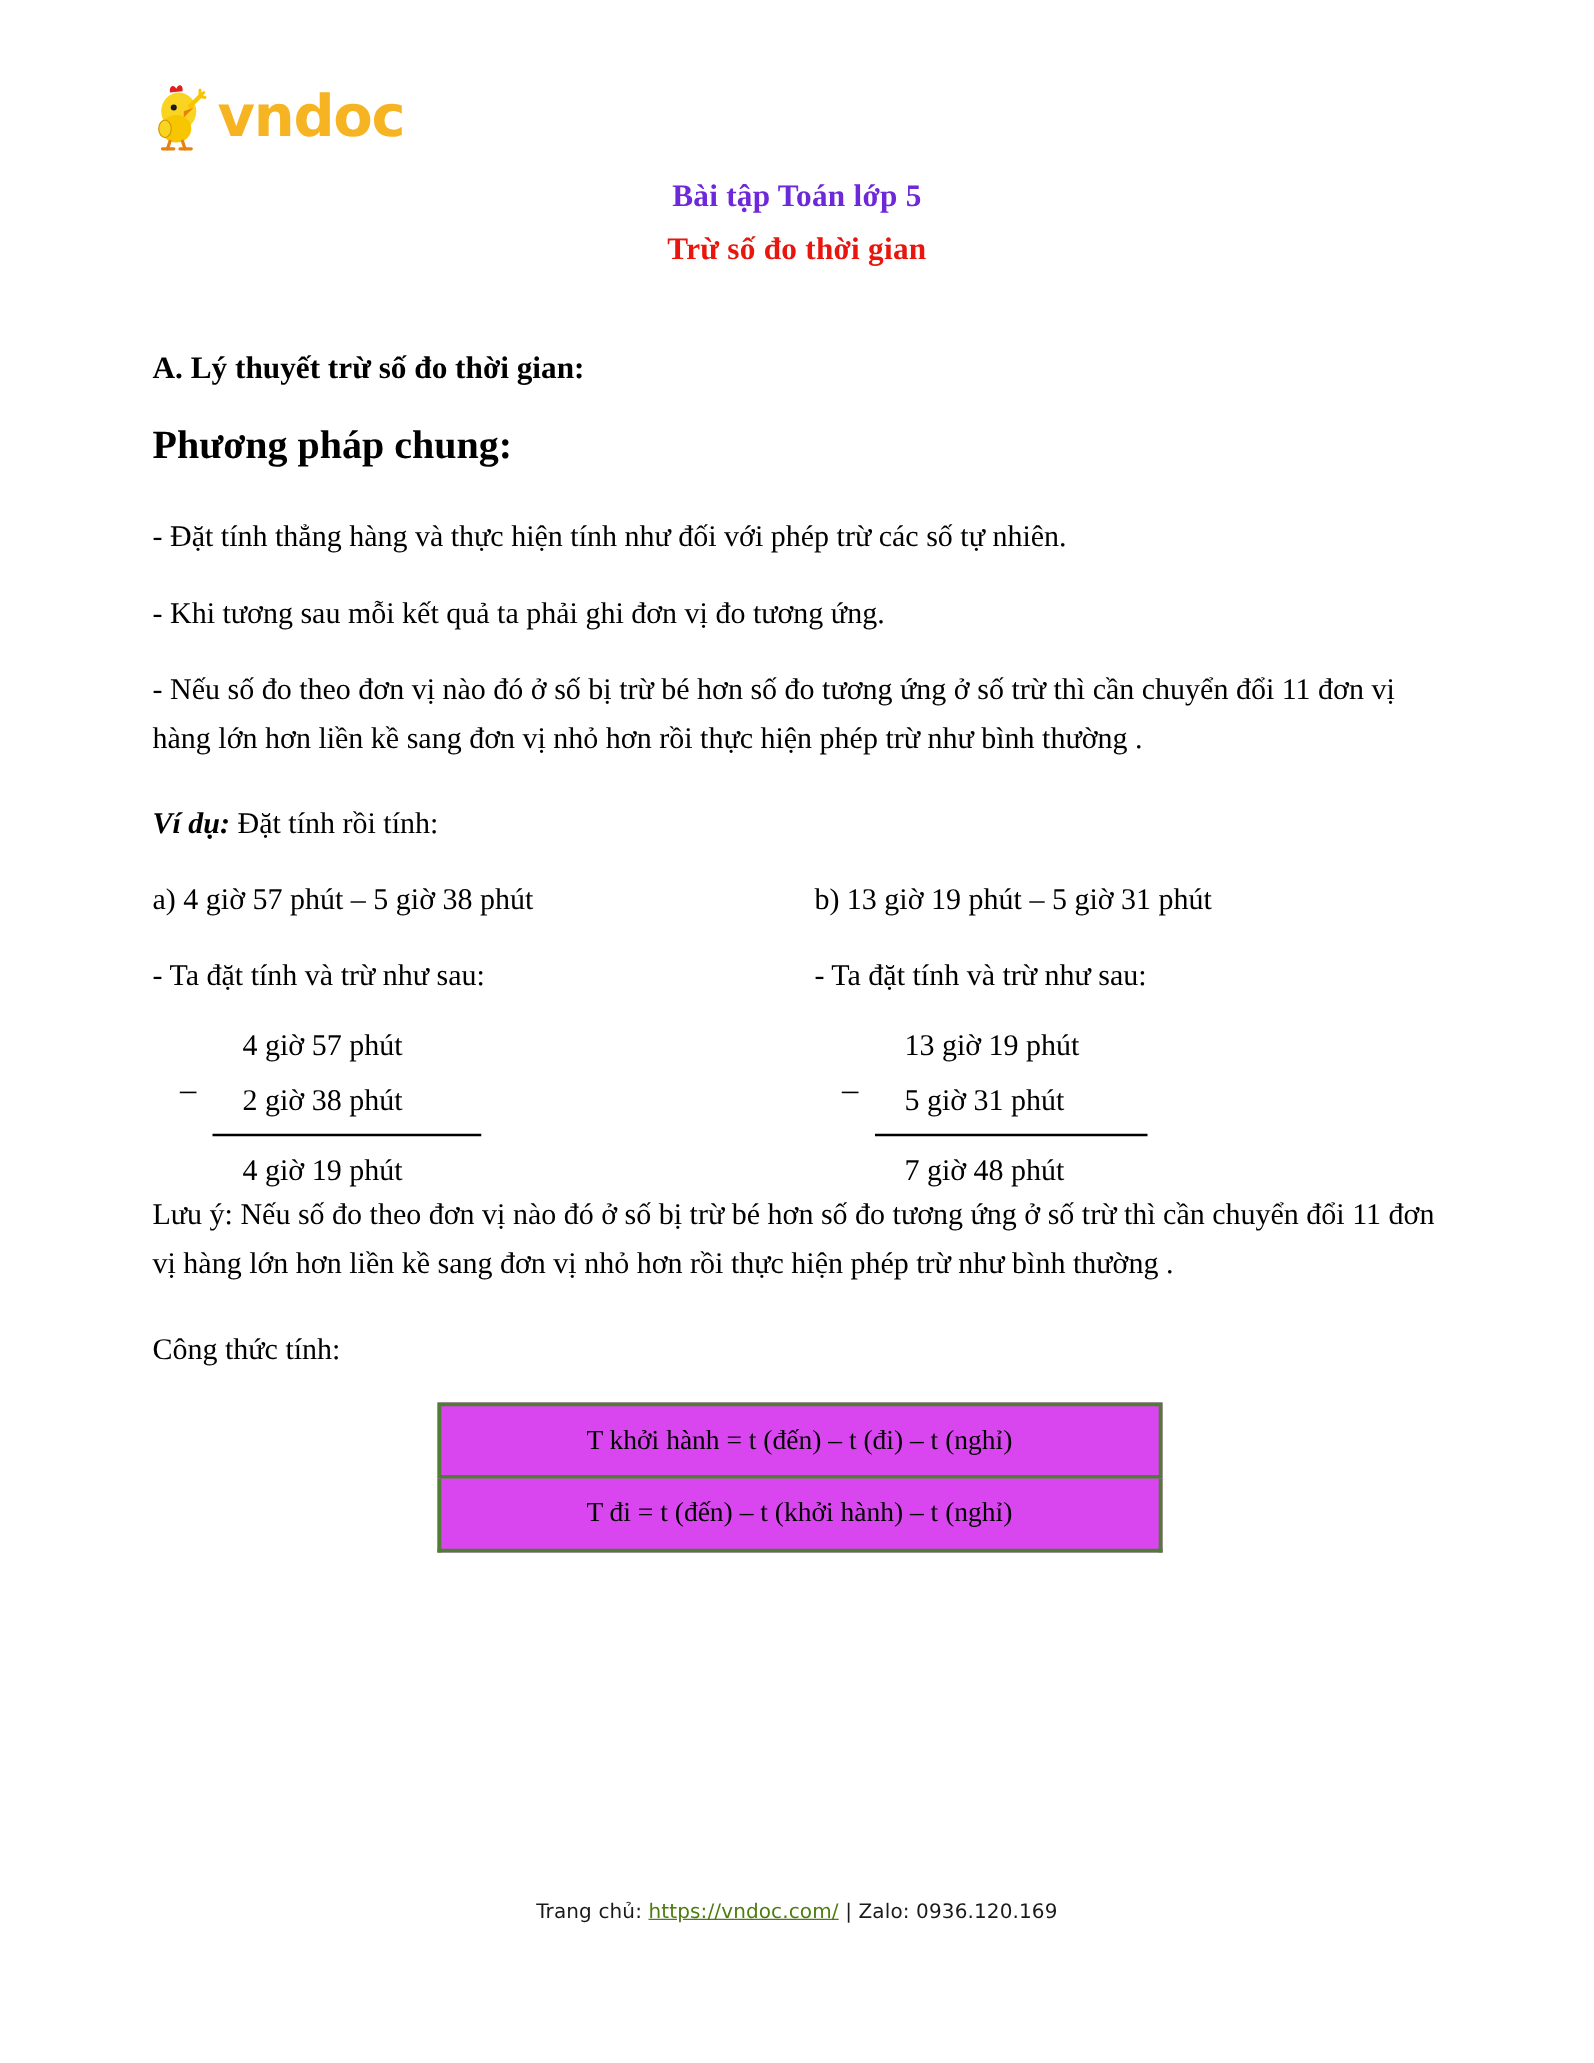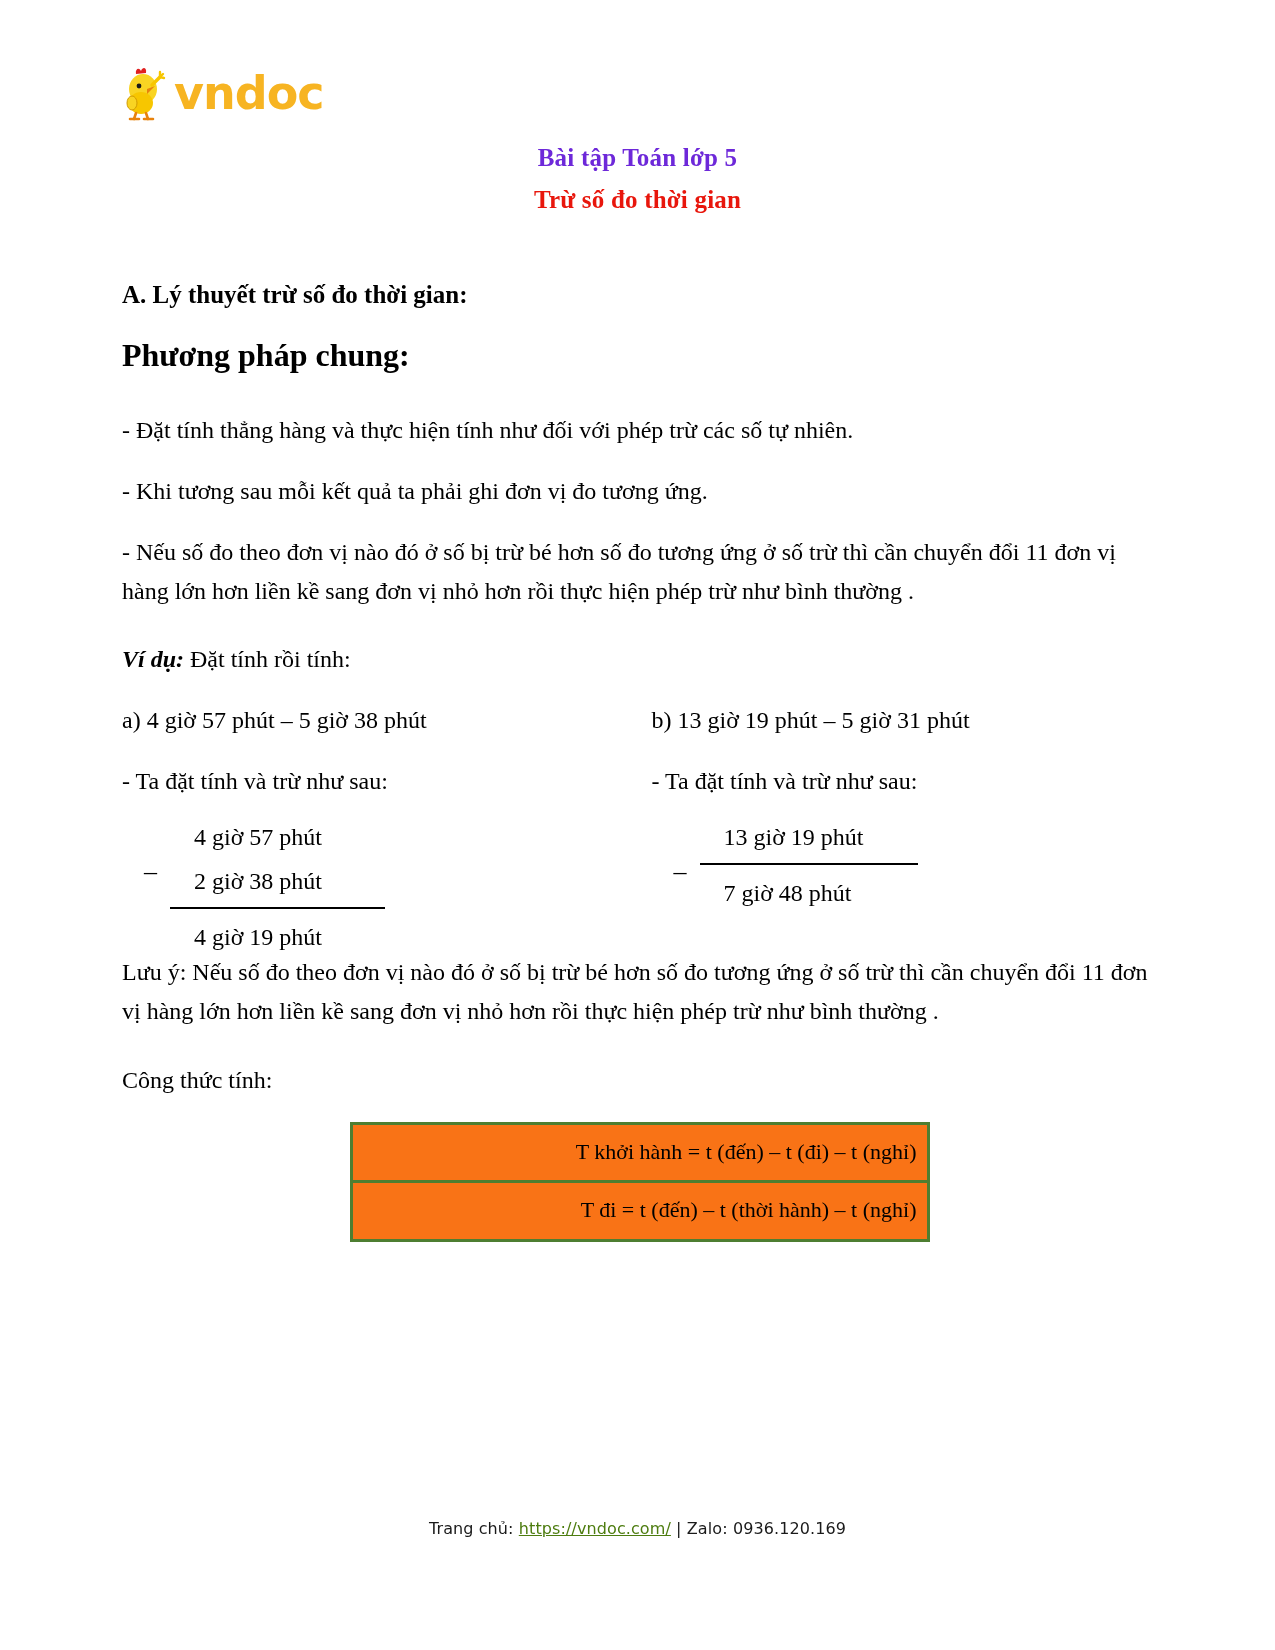--- a/index.html
+++ b/index.html
@@ -172,26 +172,26 @@
   .formula-wrap {
     margin: 14px 0 0 0;
     display: flex;
     justify-content: center;
   }
   .formula-stack {
     width: 580px;
   }
   .formula-box {
     border: 3px solid #4E7E31;
-    text-align: right;
+    text-align: center;
     font-size: 22px;
     line-height: 1.35;
     padding: 12px 10px 14px 10px;
     box-sizing: border-box;
-    background: #f97316;
+    background: #d946ef;
   }
   .formula-box + .formula-box {
     border-top: none;
   }
 
   
   .footer {
     position: absolute;
     left: 0;
     right: 0;
@@ -269,35 +269,36 @@
           <div class="calc-result">4 giờ 19 phút</div>
         </div>
       </div>
 
       <div class="ex-col right">
         <div class="ex-line">b) 13 giờ 19 phút – 5 giờ 31 phút</div>
         <div class="ex-line second">- Ta đặt tính và trừ như sau:</div>
         <div class="calc indent">
           <span class="calc-minus">–</span>
           <div class="calc-row">13 giờ 19 phút</div>
+          <div class="calc-row">5 giờ 31 phút</div>
           <div class="calc-rule wide"></div>
           <div class="calc-result">7 giờ 48 phút</div>
         </div>
       </div>
 
     </div>
 
     <p class="para block">Lưu ý: Nếu số đo theo đơn vị nào đó ở số bị trừ bé hơn số đo tương ứng ở số trừ thì cần chuyển đổi 11  đơn vị hàng lớn hơn liền kề sang đơn vị nhỏ hơn rồi thực hiện phép trừ như bình thường .</p>
 
     <p class="para tight">Công thức tính:</p>
 
     <div class="formula-wrap">
       <div class="formula-stack">
         <div class="formula-box">T  khởi hành = t (đến) – t (đi) – t (nghỉ)</div>
-        <div class="formula-box">T  đi = t (đến) – t (thời hành) – t (nghỉ)</div>
+        <div class="formula-box">T  đi = t (đến) – t (khởi hành) – t (nghỉ)</div>
       </div>
     </div>
 
   </div>
 
   <div class="footer">
     <span>Trang chủ: </span><a href="#">https://vndoc.com/</a><span> | Zalo: 0936.120.169</span>
   </div>
 
 </div>

